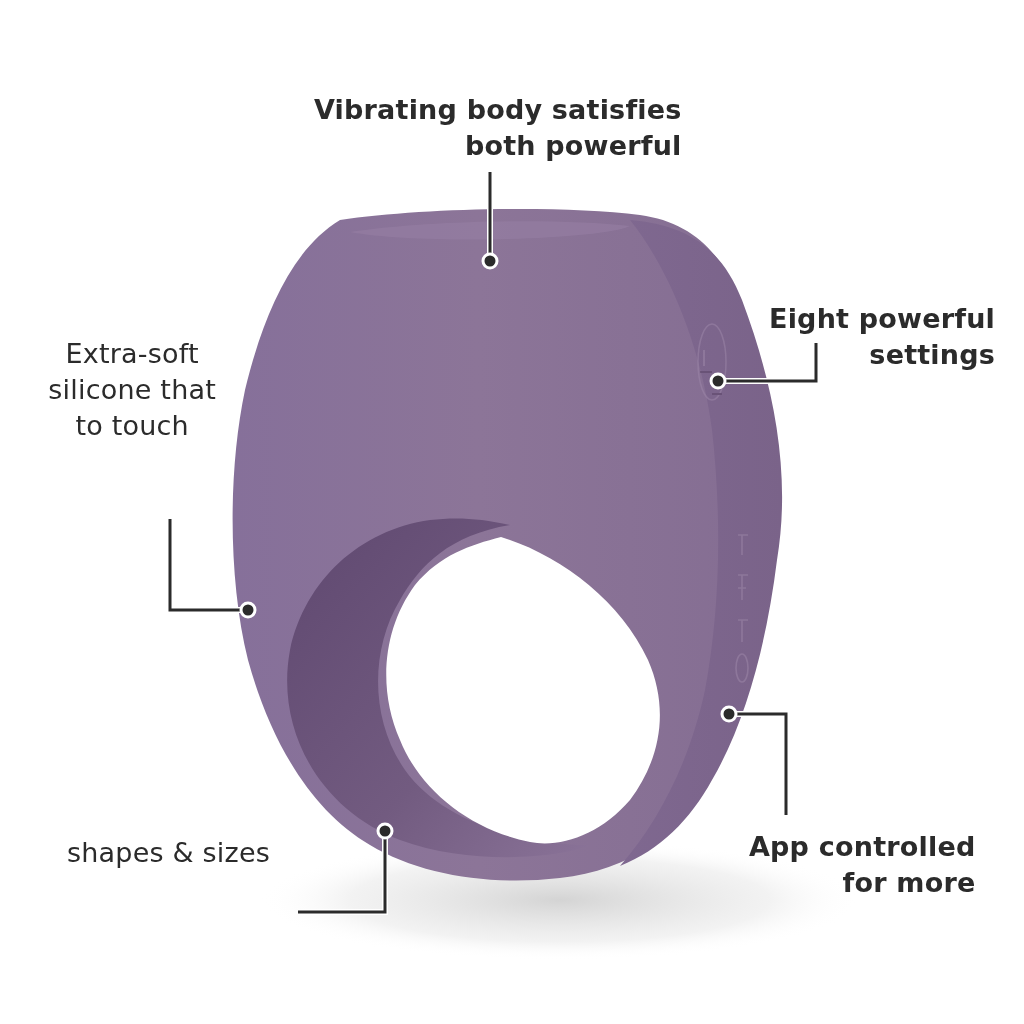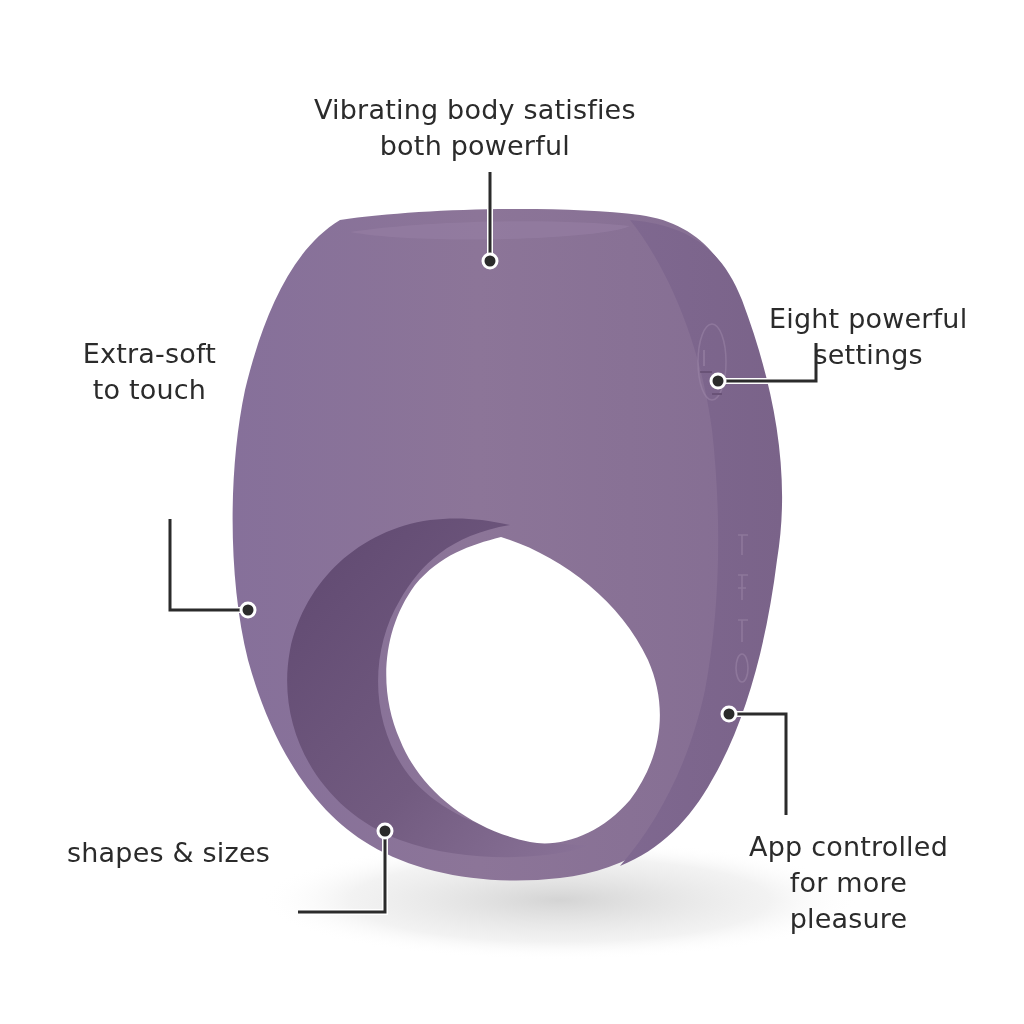--- a/index.html
+++ b/index.html
@@ -28,21 +28,21 @@
     .label {
       position: absolute;
       font-size: 27px;
       line-height: 36px;
       letter-spacing: 0.2px;
       color: #2b2b2b;
       white-space: nowrap;
     }
     .label span { display: block; }
     .label.right { text-align: center; }
-    .label.left { text-align: center; }
+    .label.left { text-align: right; font-weight: bold; }
 
     #lbl-top    { left: 314px; top: 92px; }
     #lbl-eight  { left: 769px; top: 265px; margin-top: 36px; }
     #lbl-soft   { right: 808px; top: 336px; }
     #lbl-app    { left: 749px; top: 829px; }
     #lbl-flex   { right: 754px; top: 835px; }
 
     .callout-lines {
       position: absolute;
       left: 0; top: 0;
@@ -164,26 +164,26 @@
     <span>both powerful</span>
   </div>
 
   <div id="lbl-eight" class="label left">
     <span>Eight powerful</span>
     <span>settings</span>
   </div>
 
   <div id="lbl-soft" class="label right">
     <span>Extra-soft</span>
+    <span>silicone that</span>
     <span>to touch</span>
   </div>
 
   <div id="lbl-app" class="label left">
     <span>App controlled</span>
     <span>for more</span>
-    <span>pleasure</span>
   </div>
 
   <div id="lbl-flex" class="label right">
     <span>shapes &amp; sizes</span>
   </div>
 
 </div>
 
 </body></html>

